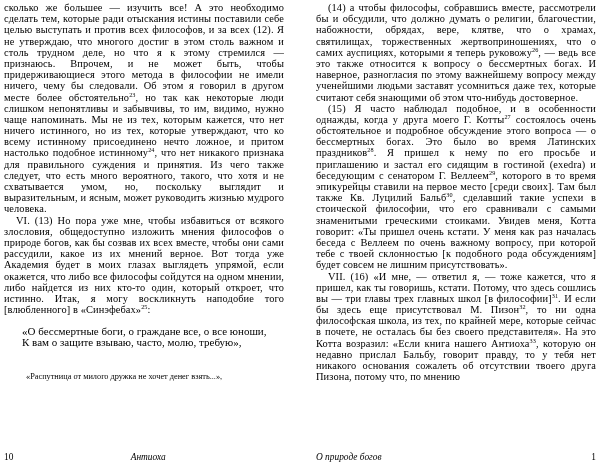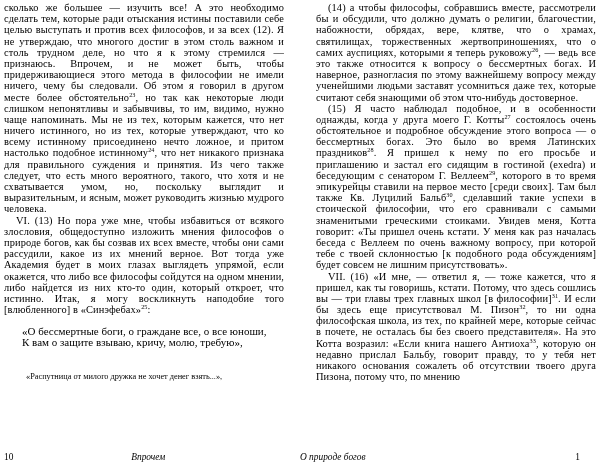--- a/index.html
+++ b/index.html
@@ -82,21 +82,21 @@
   }
   .footer-left, .footer-right {
     position: absolute;
     top: 0;
     width: 300px;
     box-sizing: border-box;
     font-size: 9.4px;
     line-height: 14px;
   }
   .footer-left  { left: 0;     padding-left: 4px;  padding-right: 16px; }
-  .footer-right { left: 284px; padding-left: 16px; padding-right: 4px; }
+  .footer-right { left: 300px; padding-left: 16px; padding-right: 4px; }
   .footer-row {
     display: flex;
     justify-content: space-between;
     align-items: baseline;
     width: 100%;
   }
   .folio { font-style: normal; font-size: 9.4px; }
   .running { font-style: italic; font-size: 9.4px; }
 </style>
 </head>
@@ -107,21 +107,21 @@
   <div class="columns">
 
     <div class="col col-left">
 
       <p class="para cont"><span>сколько же большее — изучить все! А это необходимо сделать тем, которые ради отыскания истины поставили себе целью выступать и против всех философов, и за всех (12). Я не утверждаю, что многого достиг в этом столь важном и столь трудном деле, но что я к этому стремился — признаюсь. Впрочем, и не может быть, чтобы придерживающиеся этого метода в философии не имели ничего, чему бы следовали. Об этом я говорил в другом месте более обстоятельно</span><sup>23</sup><span>, но так как некоторые люди слишком непонятливы и забывчивы, то им, видимо, нужно чаще напоминать. Мы не из тех, которым кажется, что нет ничего истинного, но из тех, которые утверждают, что ко всему истинному присоединено нечто ложное, и притом настолько подобное истинному</span><sup>24</sup><span>, что нет никакого признака для правильного суждения и принятия. Из чего также следует, что есть много вероятного, такого, что хотя и не схватывается умом, но, поскольку выглядит и выразительным, и ясным, может руководить жизнью мудрого человека.</span></p>
 
       <p class="para indent"><span>VI. (13) Но пора уже мне, чтобы избавиться от всякого злословия, общедоступно изложить мнения философов о природе богов, как бы созвав их всех вместе, чтобы они сами рассудили, какое из их мнений верное. Вот тогда уже Академия будет в моих глазах выглядеть упрямой, если окажется, что либо все философы сойдутся на одном мнении, либо найдется из них кто-то один, который откроет, что истинно. Итак, я могу воскликнуть наподобие того [влюбленного] в «Синэфебах»</span><sup>25</sup><span>:</span></p>
 
       <div class="verse">
         <span class="vline">«О бессмертные боги, о граждане все, о все юноши,</span>
-        <span class="vline">К вам о защите взываю, кричу, молю, требую»,</span>
+        <span class="vline">К вам о защите взываю, часто, молю, требую»,</span>
       </div>
 
 
       <div class="verse-single">«Распутница от милого дружка не хочет денег взять...»,</div>
 
     </div>
 
     <div class="col col-right">
 
       <p class="para indent"><span>(14) а чтобы философы, собравшись вместе, рассмотрели бы и обсудили, что должно думать о религии, благочестии, набожности, обрядах, вере, клятве, что о храмах, святилищах, торжественных жертвоприношениях, что о самих ауспициях, которыми я теперь руковожу</span><sup>26</sup><span>, — ведь все это также относится к вопросу о бессмертных богах. И наверное, разногласия по этому важнейшему вопросу между ученейшими людьми заставят усомниться даже тех, которые считают себя знающими об этом что-нибудь достоверное.</span></p>
@@ -131,21 +131,21 @@
       <p class="para indent"><span>VII. (16) «И мне, — ответил я, — тоже кажется, что я пришел, как ты говоришь, кстати. Потому, что здесь сошлись вы — три главы трех главных школ [в философии]</span><sup>31</sup><span>. И если бы здесь еще присутствовал М. Пизон</span><sup>32</sup><span>, то ни одна философская школа, из тех, по крайней мере, которые сейчас в почете, не осталась бы без своего представителя». На это Котта возразил: «Если книга нашего Антиоха</span><sup>33</sup><span>, которую он недавно прислал Бальбу, говорит правду, то у тебя нет никакого основания сожалеть об отсутствии твоего друга Пизона, потому что, по мнению</span></p>
 
     </div>
 
   </div>
 
   <div class="footer">
     <div class="footer-left">
       <div class="footer-row">
         <span class="folio">10</span>
-        <span class="running">Впрочем</span>
+        <span class="running">Антиоха</span>
         <span style="width:1px"></span>
       </div>
     </div>
     <div class="footer-right">
       <div class="footer-row">
         <span class="running">О природе богов</span>
         <span class="folio">1</span>
       </div>
     </div>
   </div>

